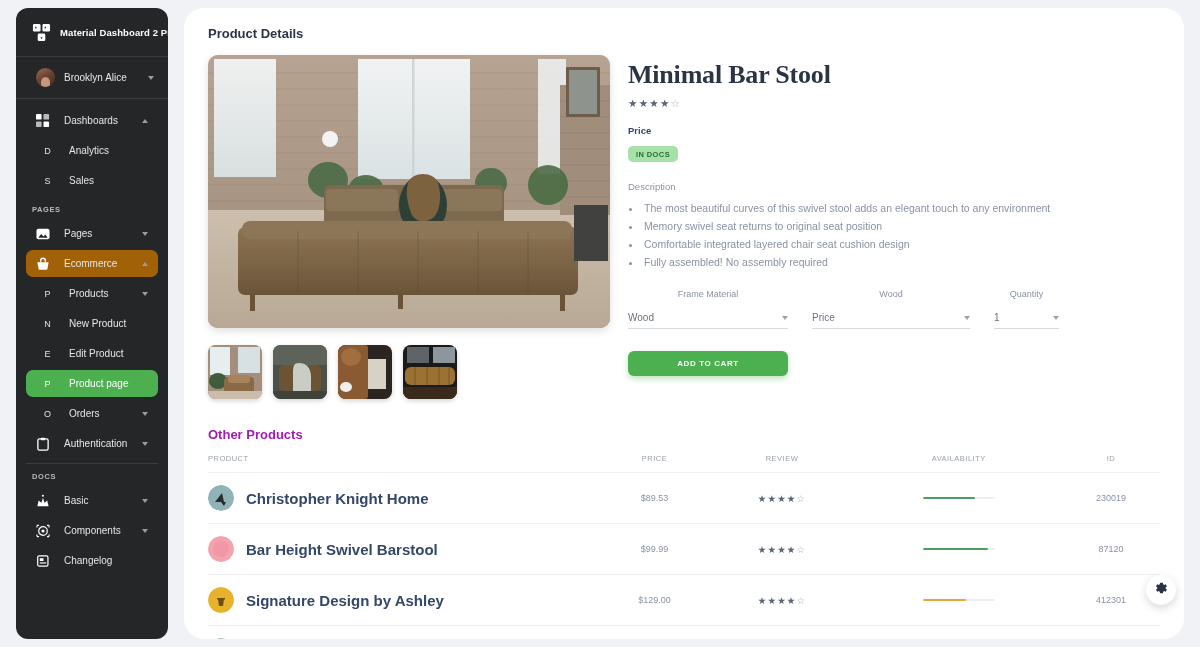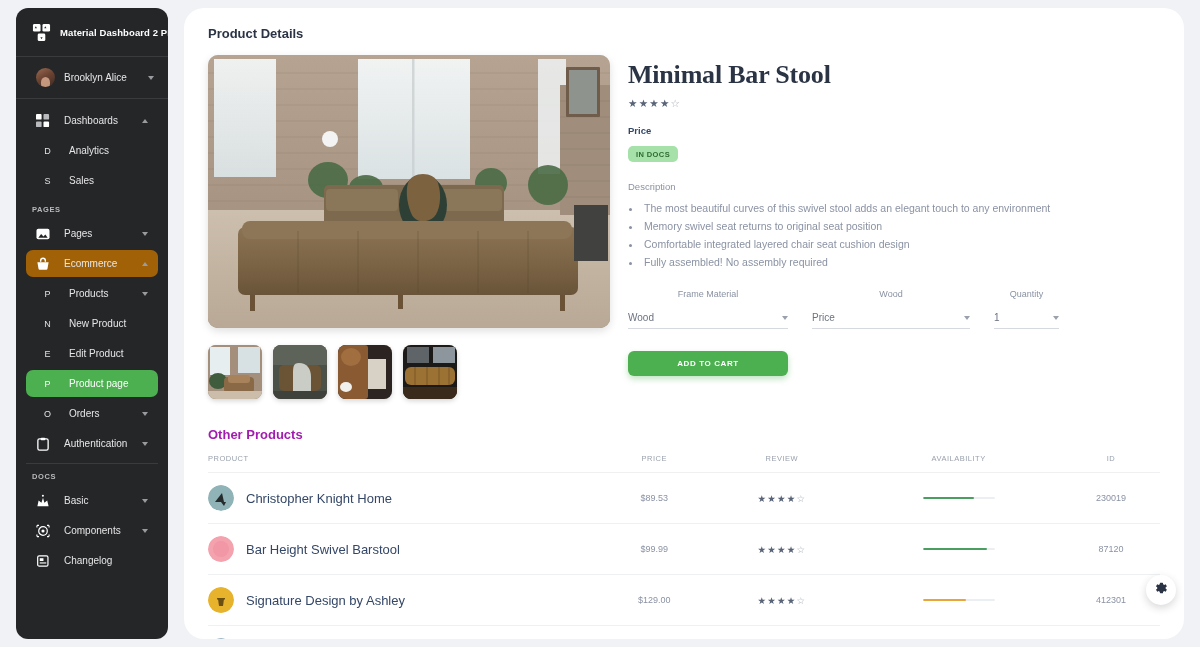--- a/index.html
+++ b/index.html
@@ -166,21 +166,21 @@
   }
   th.c-prod { text-align: left; width: 400px; }
   th.c-price { text-align: center; width: 110px; }
   th.c-review { text-align: center; width: 150px; }
   th.c-avail { text-align: center; width: 210px; }
   th.c-id { text-align: center; width: 100px; }
   td { padding: 12px 0; border-bottom: 1px solid #eef0f2; vertical-align: middle; }
   .prod-cell { display: flex; align-items: center; gap: 12px; }
   .prod-av { width: 26px; height: 26px; border-radius: 50%; overflow: hidden; flex: 0 0 26px; }
   .prod-av svg { display:block; }
-  .prod-name { font-size: 13px; font-weight: normal; color: #344767; }
+  .prod-name { font-size: 15px; font-weight: bold; color: #344767; }
   .cell-c { text-align: center; font-size: 9px; color: #8a92a3; }
   .cell-stars { text-align: center; font-size: 9.5px; color: #5a6478; letter-spacing: 1.2px; }
   .cell-stars .empty { color: #aab0bb; }
   .bar-wrap {
     width: 72px; height: 2.5px; background: #eceff2; border-radius: 2px;
     margin: 0 auto; position: relative; overflow: hidden;
   }
   .bar-fill { height: 100%; border-radius: 2px; }
 
   

